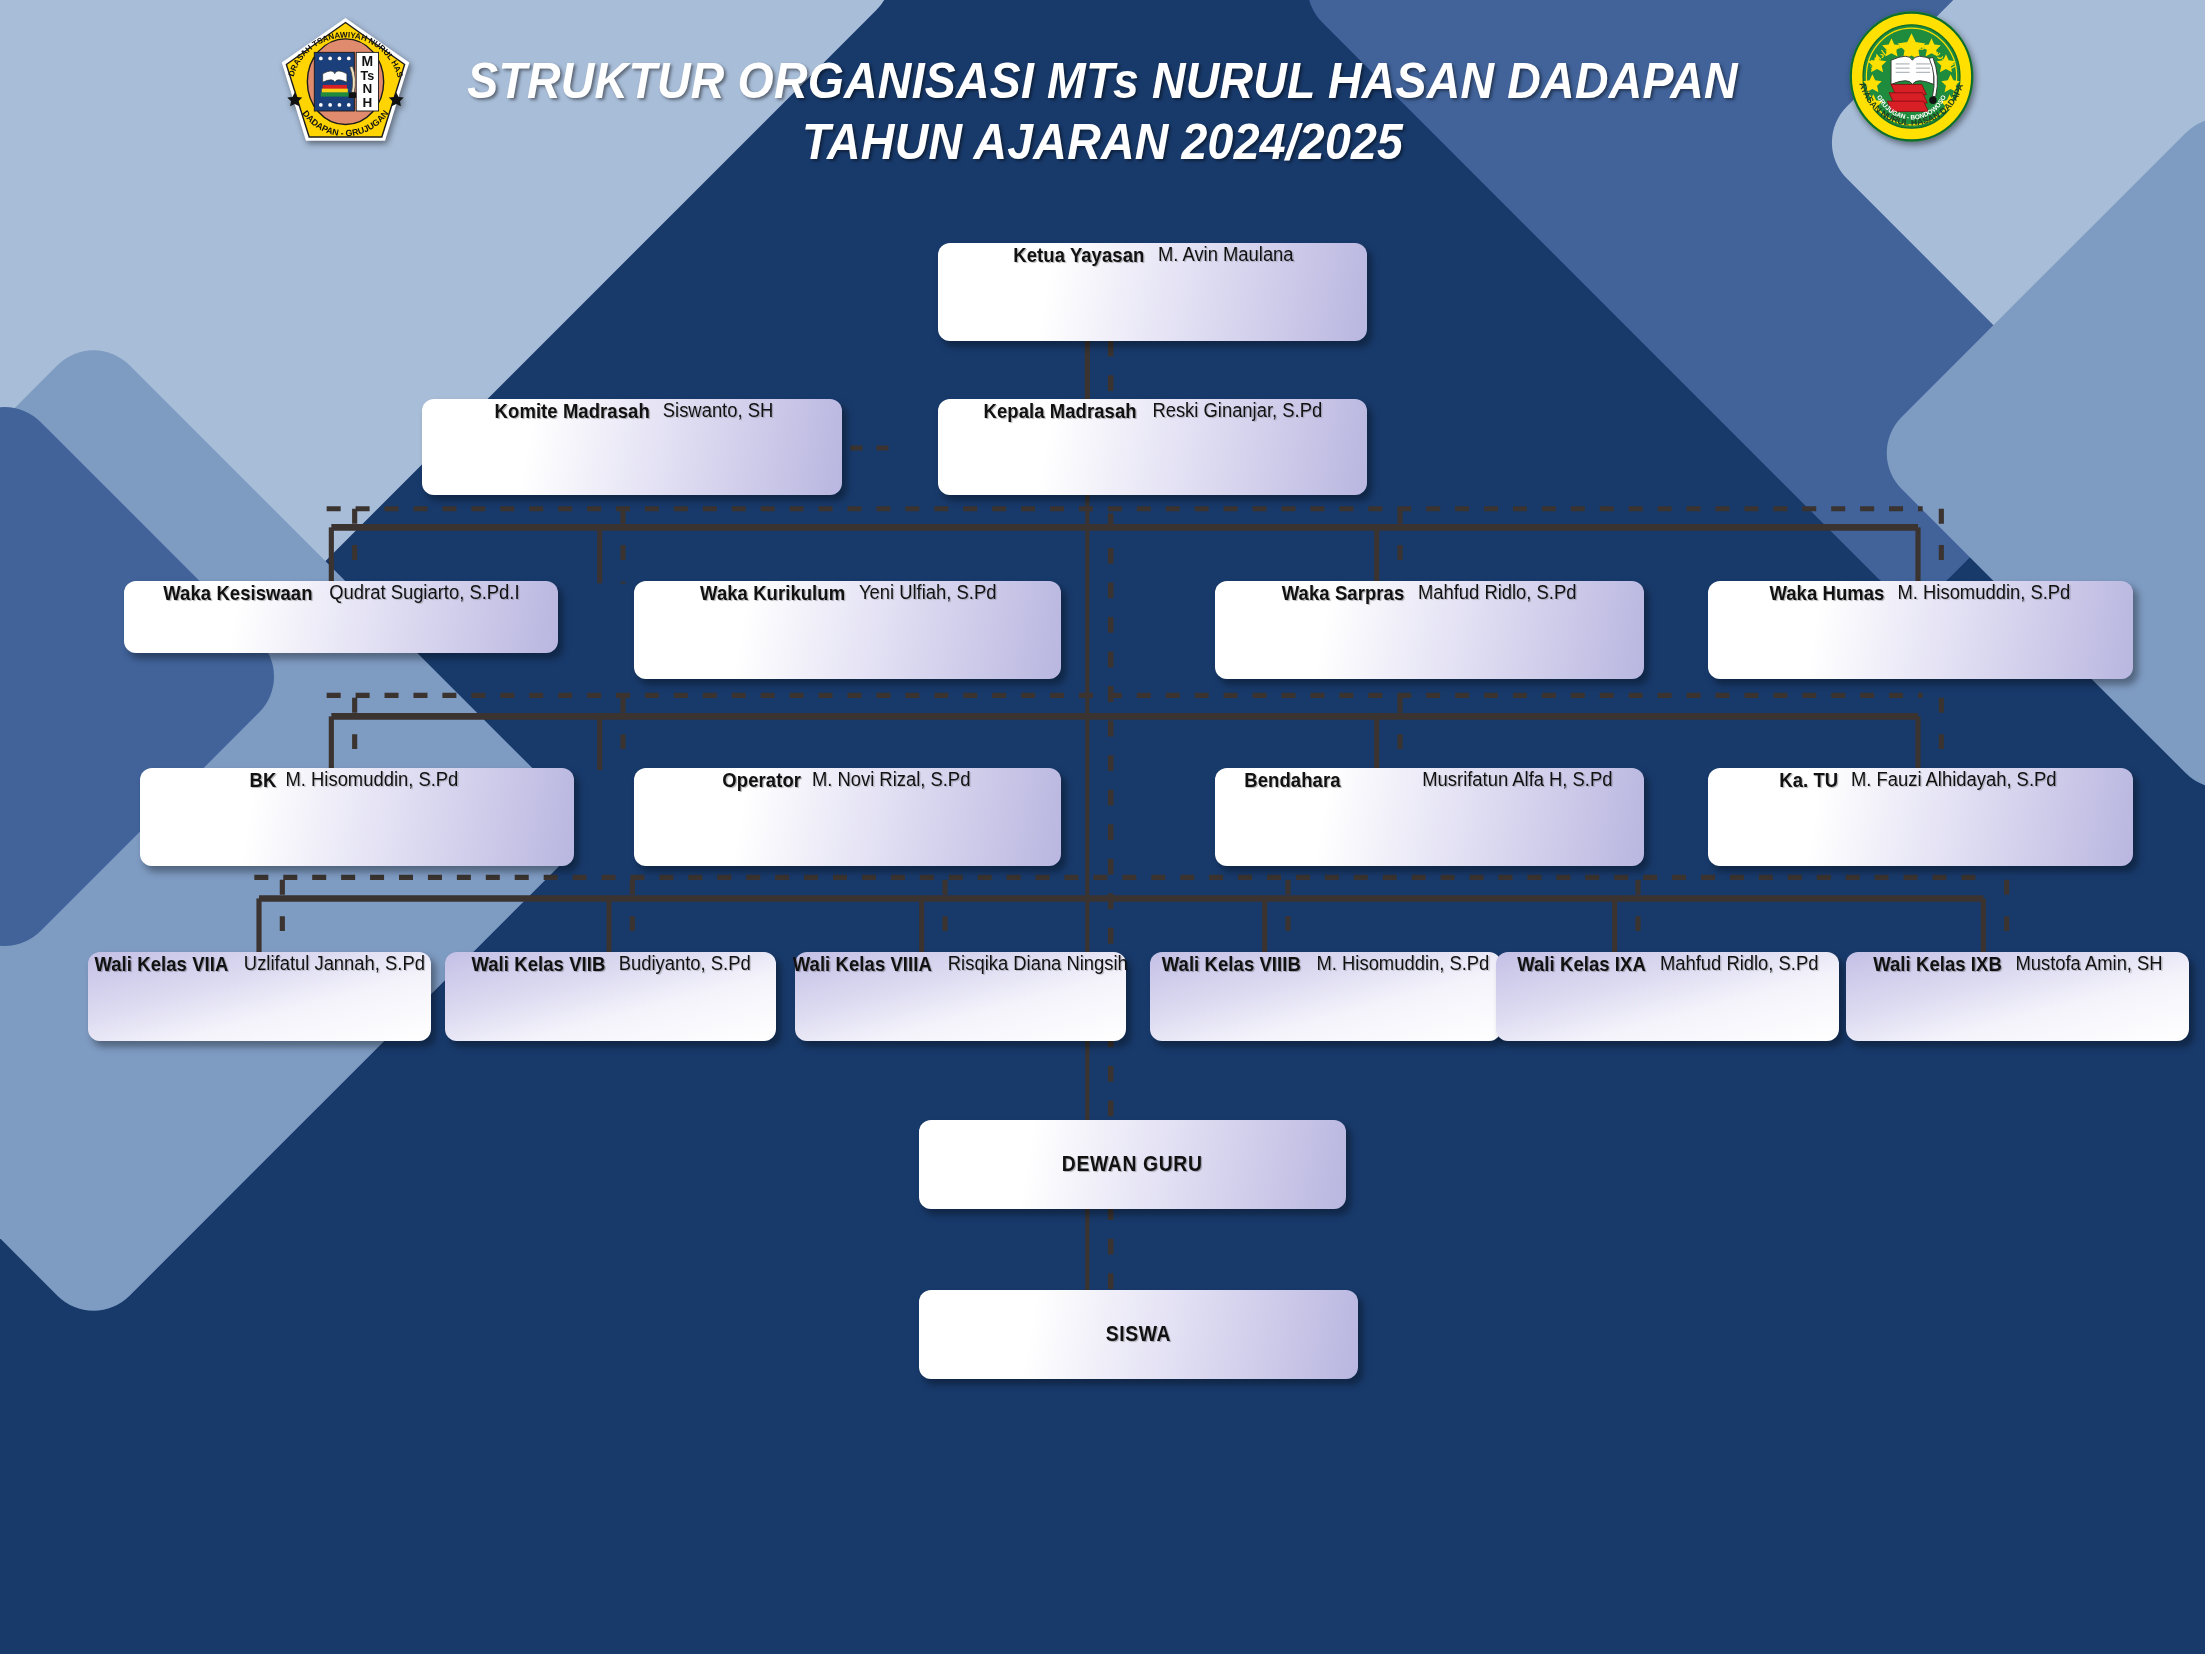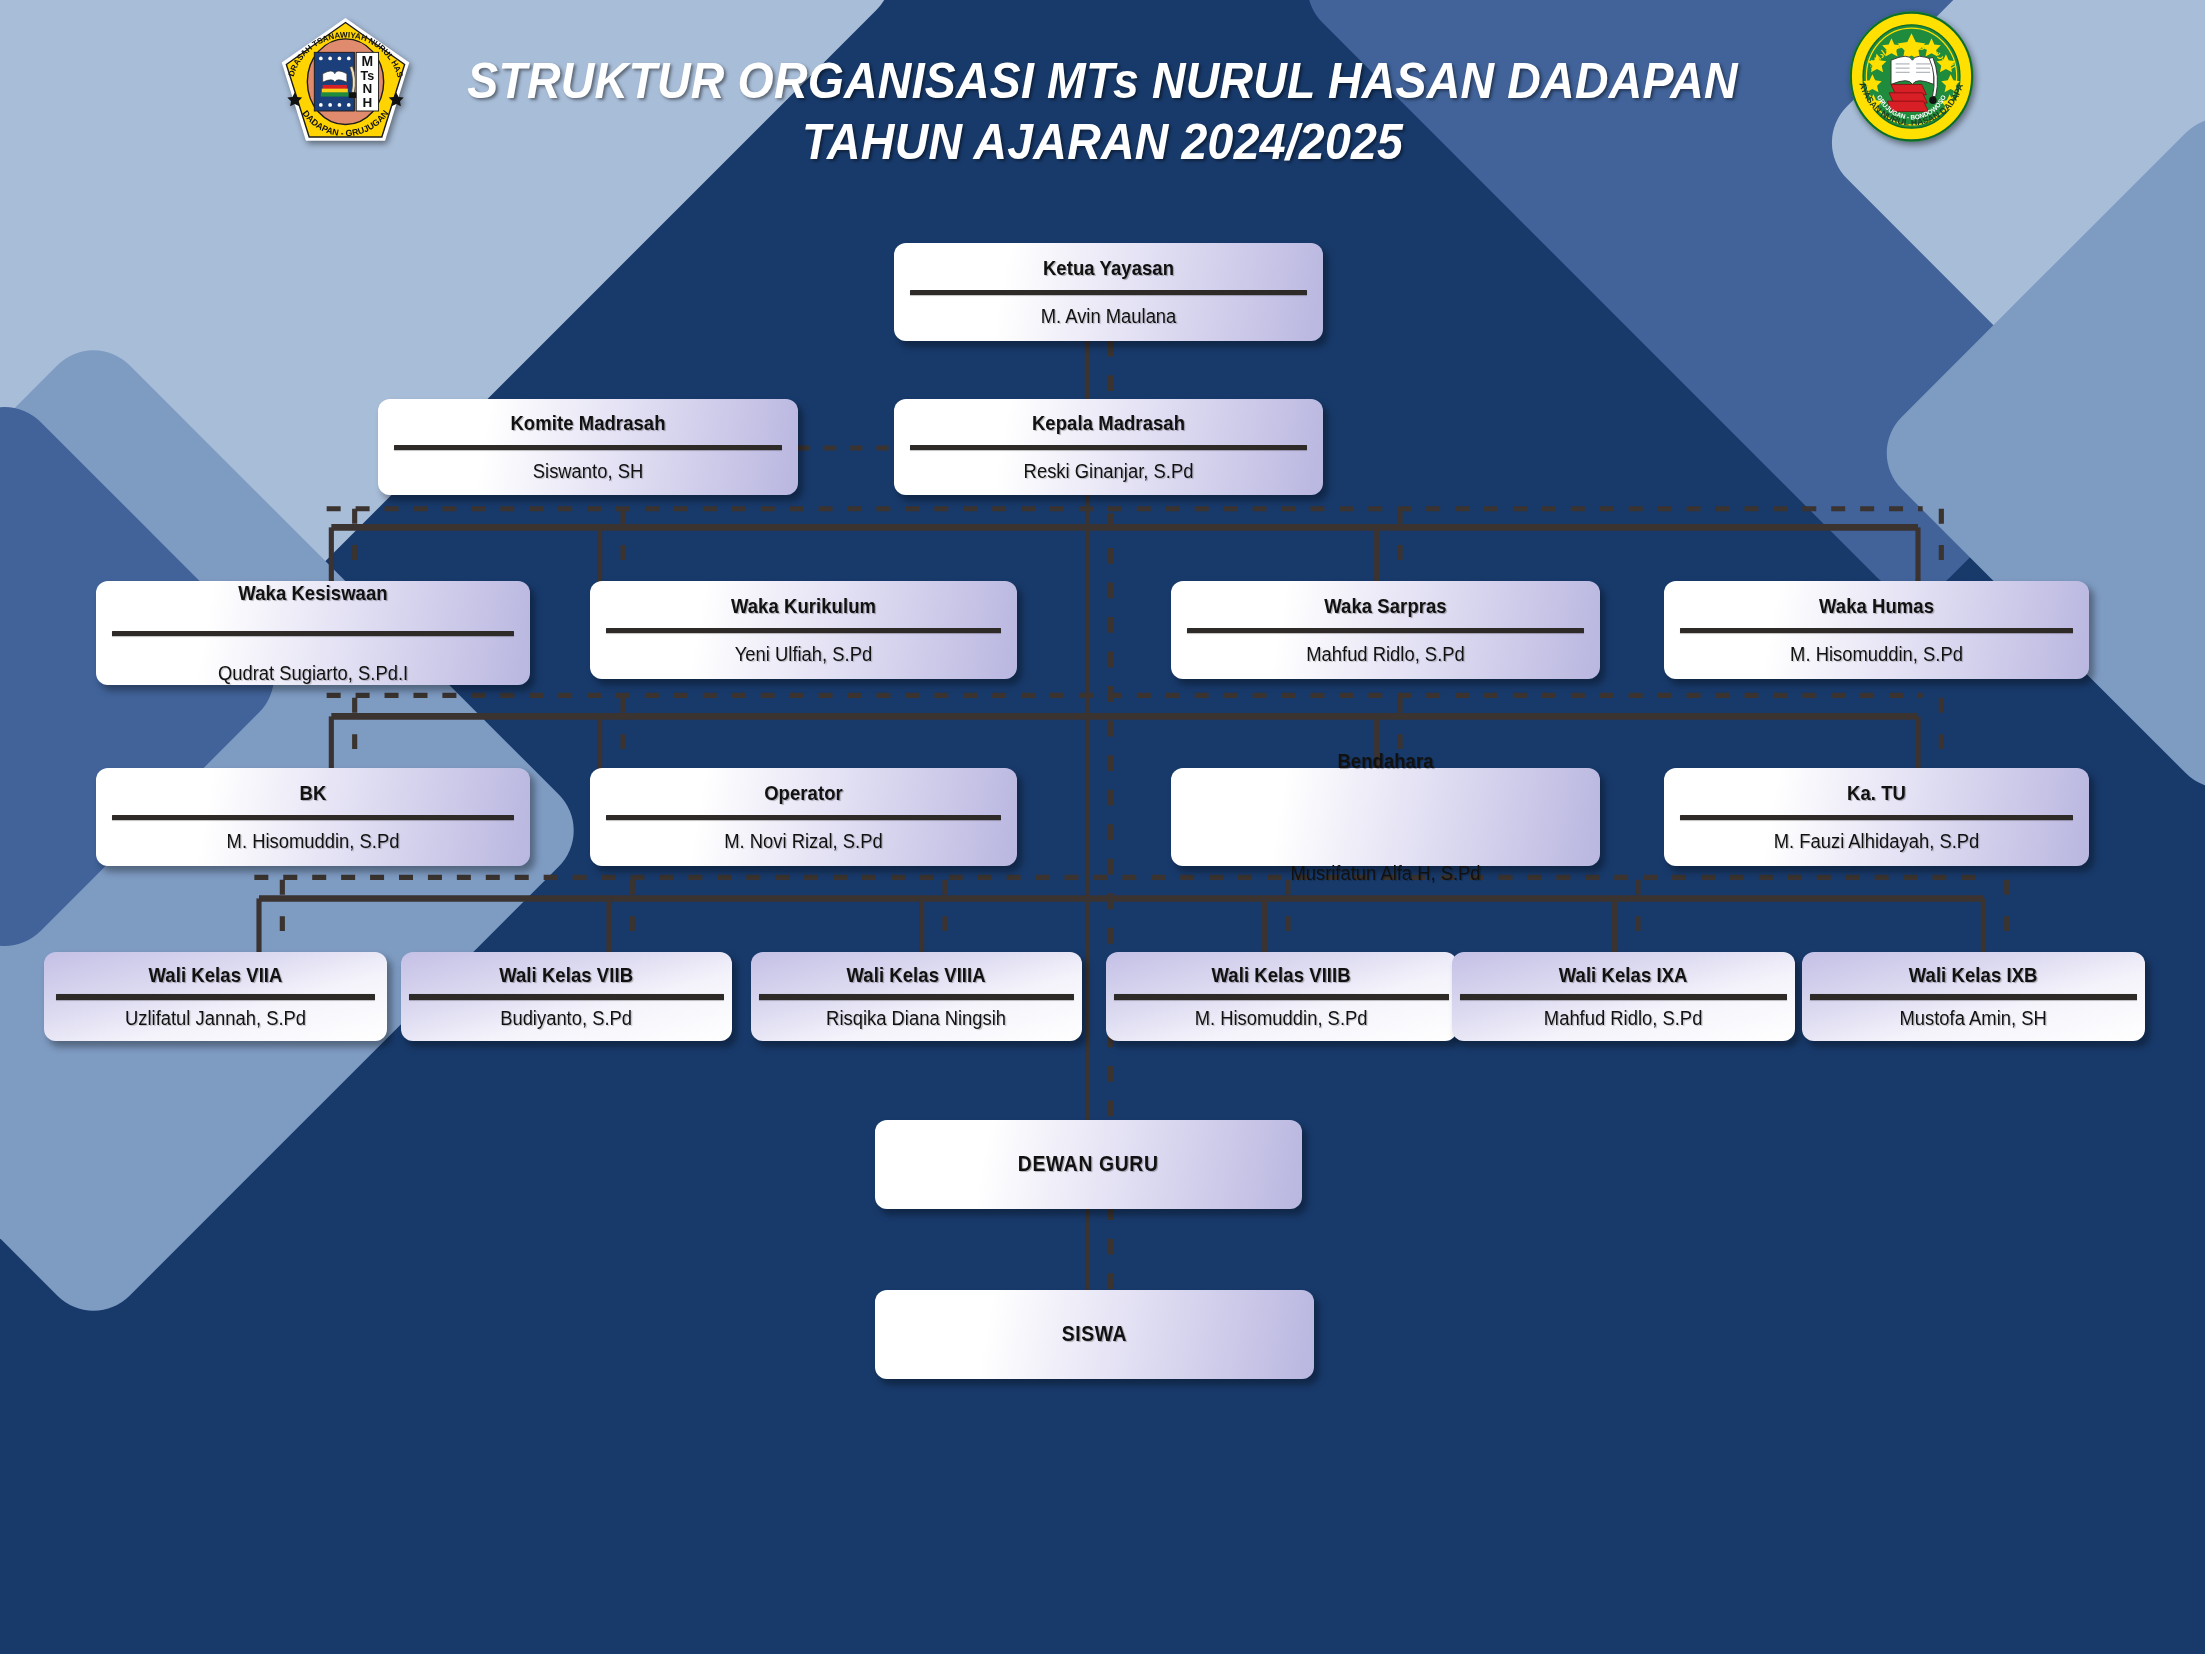--- a/index.html
+++ b/index.html
@@ -35,22 +35,23 @@
   
   .lines{ position:absolute; inset:0; z-index:3; }
   .lines svg{ width:100%; height:100%; display:block; }
 
   
   .node{
     position:absolute; z-index:5;
     border-radius:12px;
     background:linear-gradient(100deg,#ffffff 0%,#ffffff 26%,#e4e2f4 56%,#b9b6e0 100%);
     box-shadow:4.7px 5.6px 7.5px rgba(0,0,0,.35);
-    display:flex; flex-direction:column; justify-content:center;
+    display:flex; flex-direction:row; justify-content:center;
     padding:0 16px;
+    margin-left:44px;
   }
   .node.flip{
     background:linear-gradient(165deg,#c3c0e6 0%,#dedcf1 38%,#f4f3fb 62%,#ffffff 100%);
   }
   .node .ttl{
     text-align:center; font-weight:bold; color:#111111;
     font-size:20.5px; letter-spacing:0.1px;
     transform:scaleX(.9);
     text-shadow:1.4px 1.4px 0.9px rgba(0,0,0,.28);
     white-space:nowrap;
@@ -228,21 +229,21 @@
     <div class="rule"></div>
     <div class="nm">Reski Ginanjar, S.Pd</div>
   </div>
 
   <div class="node" style="left:378px;top:399px;width:420px;height:96px;">
     <div class="ttl">Komite Madrasah</div>
     <div class="rule"></div>
     <div class="nm">Siswanto, SH</div>
   </div>
 
-  <div class="node" style="left:96px;top:581px;width:434px;height:104px;justify-content:space-between;">
+  <div class="node" style="left:80px;top:581px;width:434px;height:72px;">
     <div class="ttl">Waka Kesiswaan</div>
     <div class="rule"></div>
     <div class="nm">Qudrat Sugiarto, S.Pd.I</div>
   </div>
 
   <div class="node" style="left:590px;top:581px;width:427px;height:98px;">
     <div class="ttl">Waka Kurikulum</div>
     <div class="rule"></div>
     <div class="nm">Yeni Ulfiah, S.Pd</div>
   </div>

